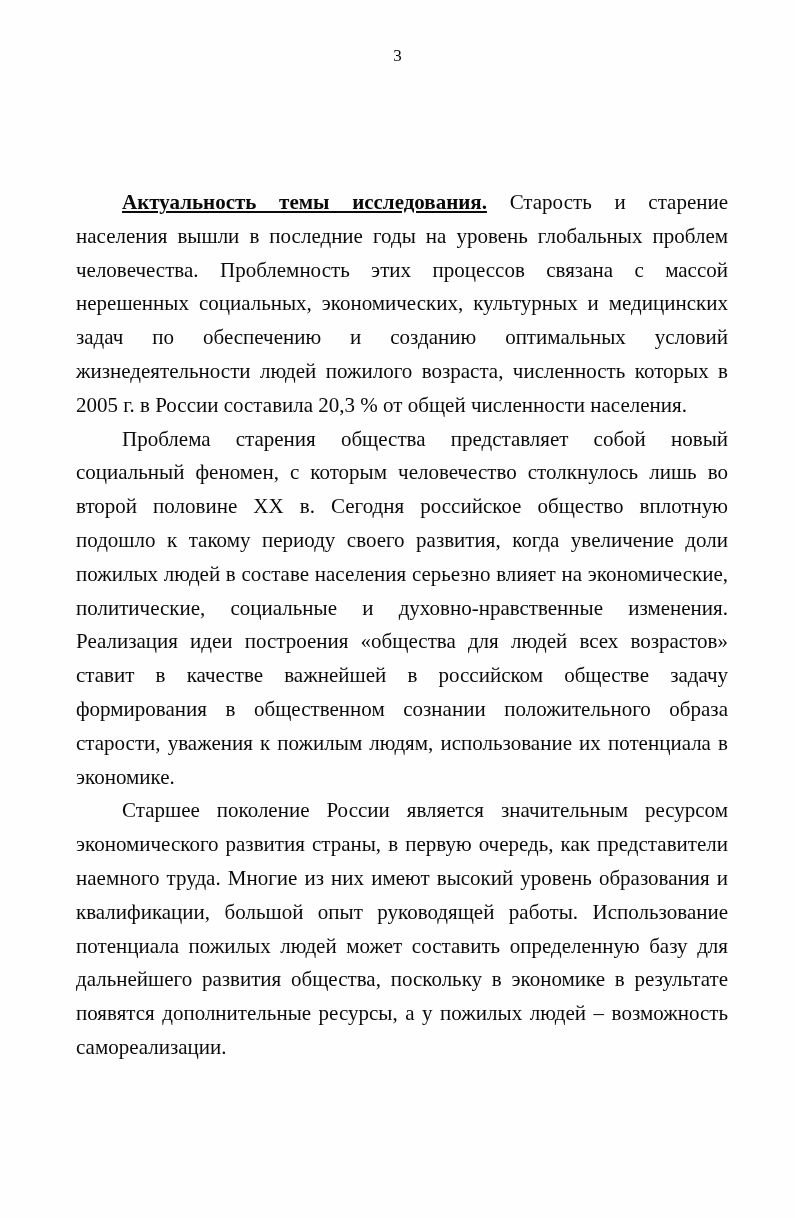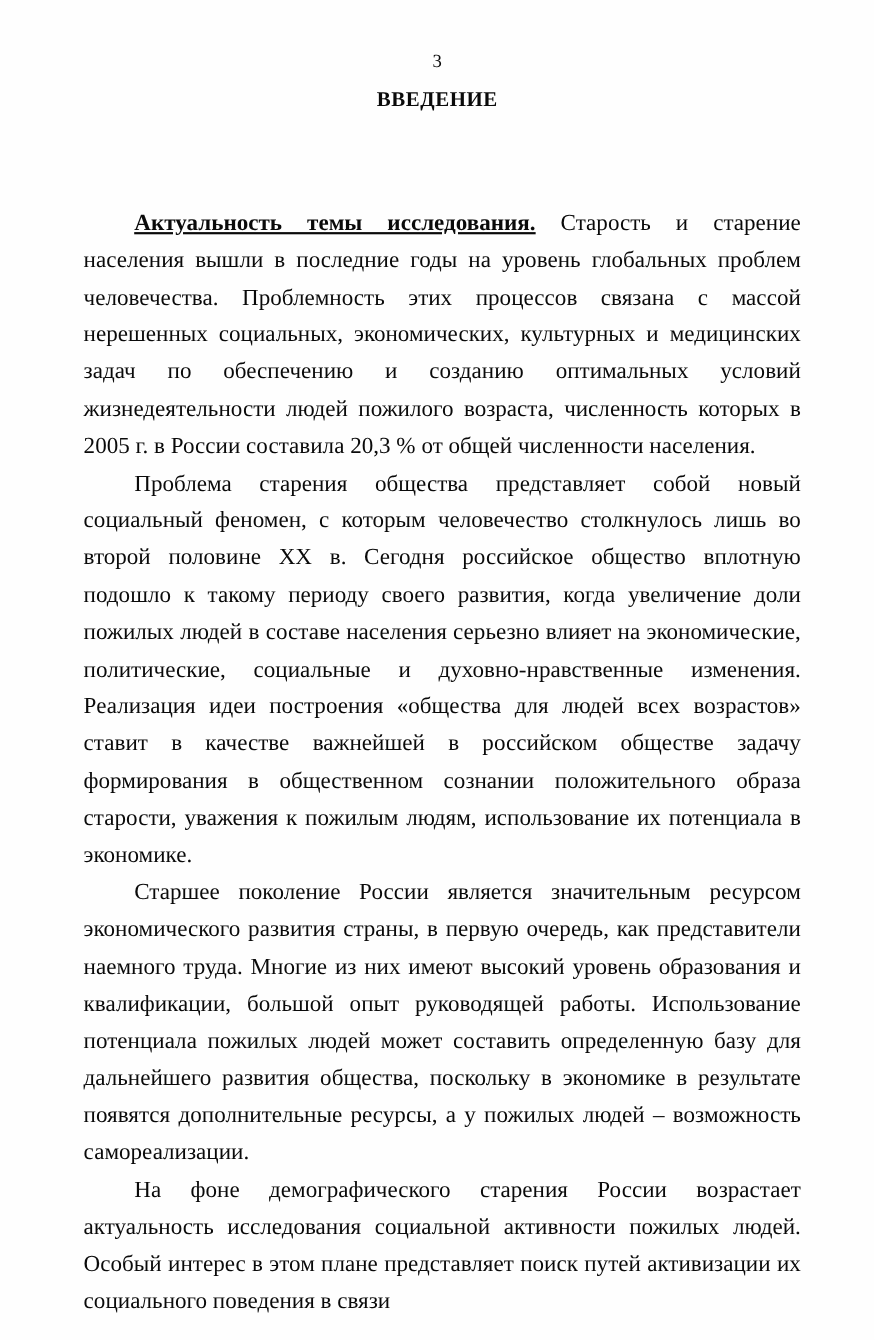--- a/index.html
+++ b/index.html
@@ -55,27 +55,25 @@
     text-decoration: underline;
   }
 </style>
 </head>
 <body>
 
 <div class="page">
 
   <div class="page-number">3</div>
 
-  <div class="doc-title">ВВЕДЕНИЕ</div>
 
   <div class="content">
 
     <p><span class="lead">Актуальность темы исследования.</span><span> Старость и старение населения вышли в последние годы на уровень глобальных проблем человечества. Проблемность этих процессов связана с массой нерешенных социальных, экономических, культурных и медицинских задач по обеспечению и созданию оптимальных условий жизнедеятельности людей пожилого возраста, численность которых в 2005 г. в России составила 20,3 % от общей численности населения.</span></p>
 
     <p>Проблема старения общества представляет собой новый социальный феномен, с которым человечество столкнулось лишь во второй половине XX в. Сегодня российское общество вплотную подошло к такому периоду своего развития, когда увеличение доли пожилых людей в составе населения серьезно влияет на экономические, политические, социальные и духовно-нравственные изменения. Реализация идеи построения «общества для людей всех возрастов» ставит в качестве важнейшей в российском обществе задачу формирования в общественном сознании положительного образа старости, уважения к пожилым людям, использование их потенциала в экономике.</p>
 
     <p>Старшее поколение России является значительным ресурсом экономического развития страны, в первую очередь, как представители наемного труда. Многие из них имеют высокий уровень образования и квалификации, большой опыт руководящей работы. Использование потенциала пожилых людей может составить определенную базу для дальнейшего развития общества, поскольку в экономике в результате появятся дополнительные ресурсы, а у пожилых людей – возможность самореализации.</p>
 
-    <p>На фоне демографического старения России возрастает актуальность исследования социальной активности пожилых людей. Особый интерес в этом плане представляет поиск путей активизации их социального поведения в связи</p>
 
   </div>
 
 </div>
 
 </body></html>

